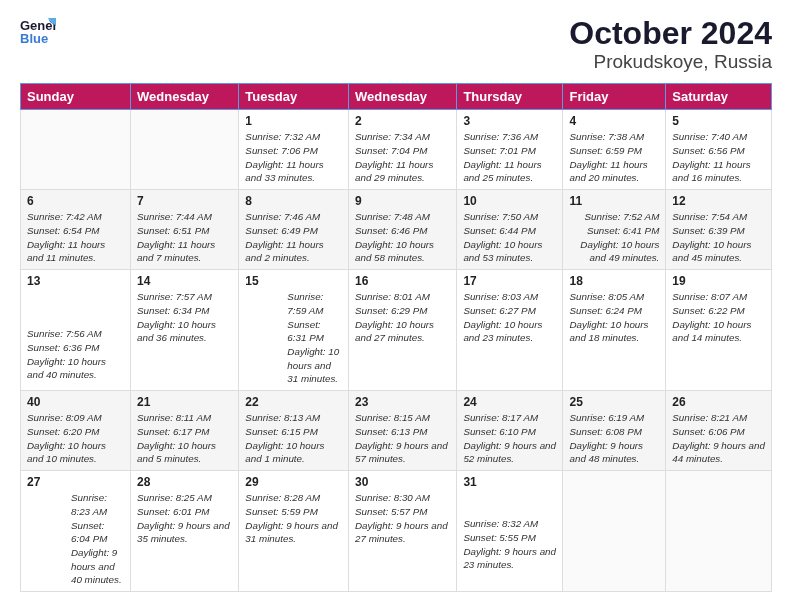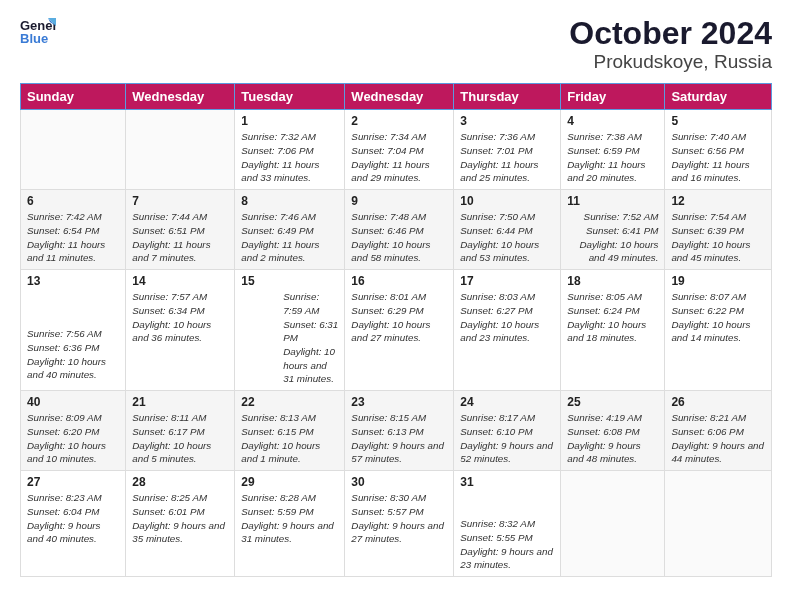--- a/index.html
+++ b/index.html
@@ -267,35 +267,35 @@
 Daylight: 9 hours and 57 minutes.</div>
           </td>
           <td>
             <span class="day-num">24</span>
             <div class="day-info" style="white-space: pre-line;">Sunrise: 8:17 AM
 Sunset: 6:10 PM
 Daylight: 9 hours and 52 minutes.</div>
           </td>
           <td>
             <span class="day-num">25</span>
-            <div class="day-info" style="white-space: pre-line;">Sunrise: 4:19 AM
+            <div class="day-info" style="white-space: pre-line;">Sunrise: 6:19 AM
 Sunset: 6:08 PM
 Daylight: 9 hours and 48 minutes.</div>
           </td>
           <td>
             <span class="day-num">26</span>
             <div class="day-info" style="white-space: pre-line;">Sunrise: 8:21 AM
 Sunset: 6:06 PM
 Daylight: 9 hours and 44 minutes.</div>
           </td>
         </tr>
         <tr>
           <td>
             <span class="day-num">27</span>
-            <div class="day-info" style="white-space: pre-line;">Sunrise: 8:23 AM
+            <div class="day-info" style="white-space: pre-line; margin-left: 44px;">Sunrise: 8:23 AM
 Sunset: 6:04 PM
 Daylight: 9 hours and 40 minutes.</div>
           </td>
           <td>
             <span class="day-num">28</span>
             <div class="day-info" style="white-space: pre-line;">Sunrise: 8:25 AM
 Sunset: 6:01 PM
 Daylight: 9 hours and 35 minutes.</div>
           </td>
           <td>

